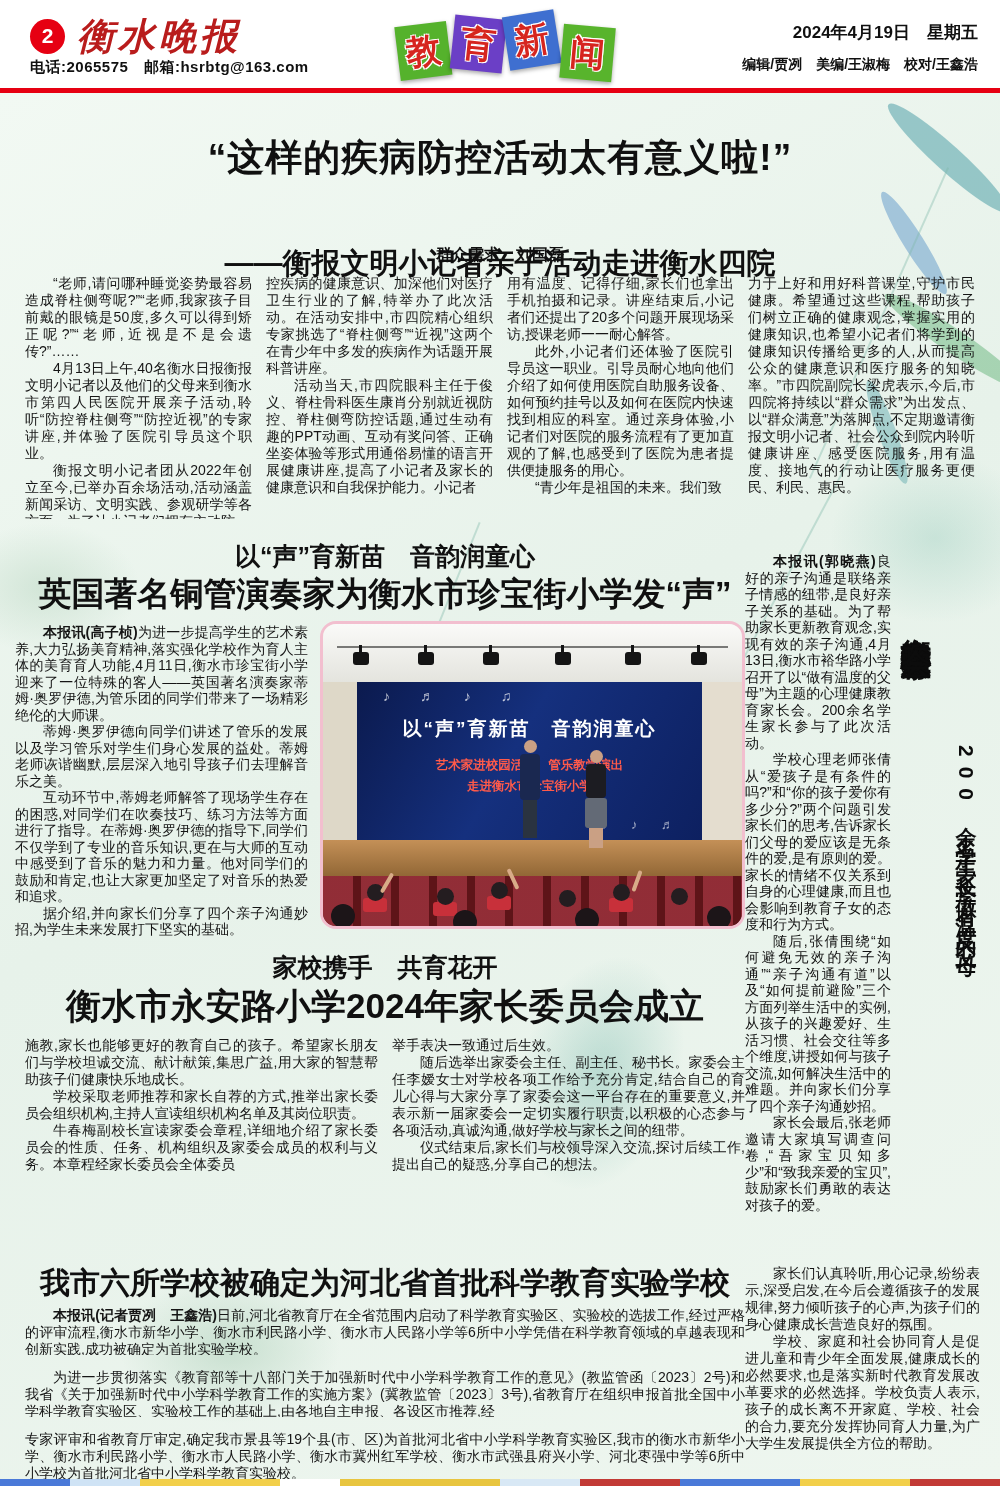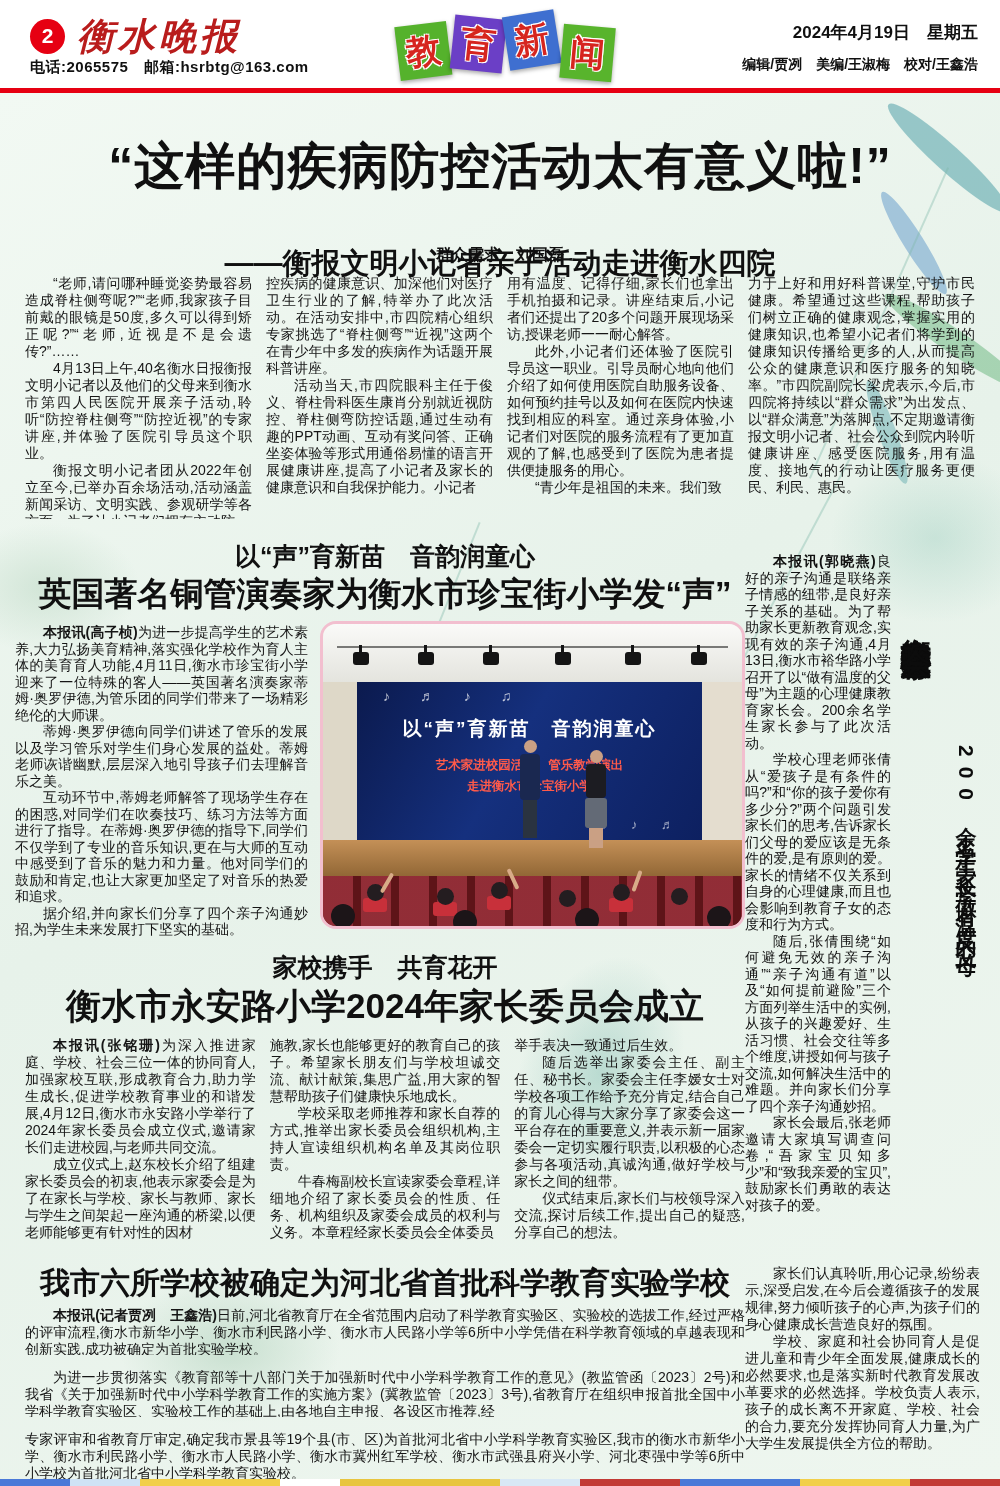--- a/index.html
+++ b/index.html
@@ -47,21 +47,21 @@
   .st1 { height:340px; right:120px; top:60px;  transform:rotate(24deg); }
   .st2 { height:300px; right:210px; top:330px; transform:rotate(28deg); }
   .st3 { height:260px; left:430px;  top:420px; transform:rotate(22deg); }
   
   .body-text p { font-size:14px; line-height:17px; text-align:justify; text-indent:2em; color:#151515; }
   .body-text p.cont { text-indent:0; }
   .body-text b { font-weight:800; }
   .cols { display:flex; gap:14px; overflow:hidden; }
   .cols .col { flex:1; overflow:hidden; }
   
-  .a1-head   { top:34px;  left:0; width:100%; text-align:center; font-size:50px; line-height:62px; font-weight:900; letter-spacing:1px;margin-top:8px; }
+  .a1-head   { top:34px;  left:0; width:100%; text-align:center; font-size:37px; line-height:62px; font-weight:900; letter-spacing:1px; }
   .a1-sub    { top:110px; left:0; width:100%; text-align:center; font-size:29px; font-weight:800;margin-top:41px; }
   .a1-byline { top:152px; left:0; width:100%; text-align:center; font-size:16px; font-weight:700; }
   .a1-body   { top:182px; left:25px; width:950px; height:244px; }
   
   .a2-kicker { top:447px; left:25px; width:720px; text-align:center; font-size:25px; font-weight:800; }
   .a2-headline { top:479px; left:25px; width:720px; text-align:center; font-size:33px; font-weight:900; }
   .a2-body   { top:531px; left:15px; width:293px; height:318px; overflow:hidden; }
   .a2-body p { line-height:16.5px; }
   
   .photo { top:528px; left:320px; width:425px; height:308px; border-radius:16px;
@@ -256,24 +256,20 @@
     </div>
     <div class="abs sb-bottom body-text">
       <p>家长们认真聆听,用心记录,纷纷表示,深受启发,在今后会遵循孩子的发展规律,努力倾听孩子的心声,为孩子们的身心健康成长营造良好的氛围。</p>
       <p>学校、家庭和社会协同育人是促进儿童和青少年全面发展,健康成长的必然要求,也是落实新时代教育发展改革要求的必然选择。学校负责人表示,孩子的成长离不开家庭、学校、社会的合力,要充分发挥协同育人力量,为广大学生发展提供全方位的帮助。</p>
     </div>
 
     <div class="abs a3-kicker">家校携手　共育花开</div>
     <div class="abs a3-headline">衡水市永安路小学2024年家长委员会成立</div>
     <div class="abs a3-body cols body-text">
       <div class="col">
-        <p><b>本报讯(张铭珊)</b><span>为深入推进家庭、学校、社会三位一体的协同育人,加强家校互联,形成教育合力,助力学生成长,促进学校教育事业的和谐发展,4月12日,衡水市永安路小学举行了2024年家长委员会成立仪式,邀请家长们走进校园,与老师共同交流。</span></p>
-        <p>成立仪式上,赵东校长介绍了组建家长委员会的初衷,他表示家委会是为了在家长与学校、家长与教师、家长与学生之间架起一座沟通的桥梁,以便老师能够更有针对性的因材</p>
-      </div>
-      <div class="col">
         <p class="cont">施教,家长也能够更好的教育自己的孩子。希望家长朋友们与学校坦诚交流、献计献策,集思广益,用大家的智慧帮助孩子们健康快乐地成长。</p>
         <p>学校采取老师推荐和家长自荐的方式,推举出家长委员会组织机构,主持人宣读组织机构名单及其岗位职责。</p>
         <p>牛春梅副校长宣读家委会章程,详细地介绍了家长委员会的性质、任务、机构组织及家委会成员的权利与义务。本章程经家长委员会全体委员</p>
       </div>
       <div class="col">
         <p class="cont">举手表决一致通过后生效。</p>
         <p>随后选举出家委会主任、副主任、秘书长。家委会主任李嫒女士对学校各项工作给予充分肯定,结合自己的育儿心得与大家分享了家委会这一平台存在的重要意义,并表示新一届家委会一定切实履行职责,以积极的心态参与各项活动,真诚沟通,做好学校与家长之间的纽带。</p>
         <p>仪式结束后,家长们与校领导深入交流,探讨后续工作,提出自己的疑惑,分享自己的想法。</p>
       </div>
     </div>

